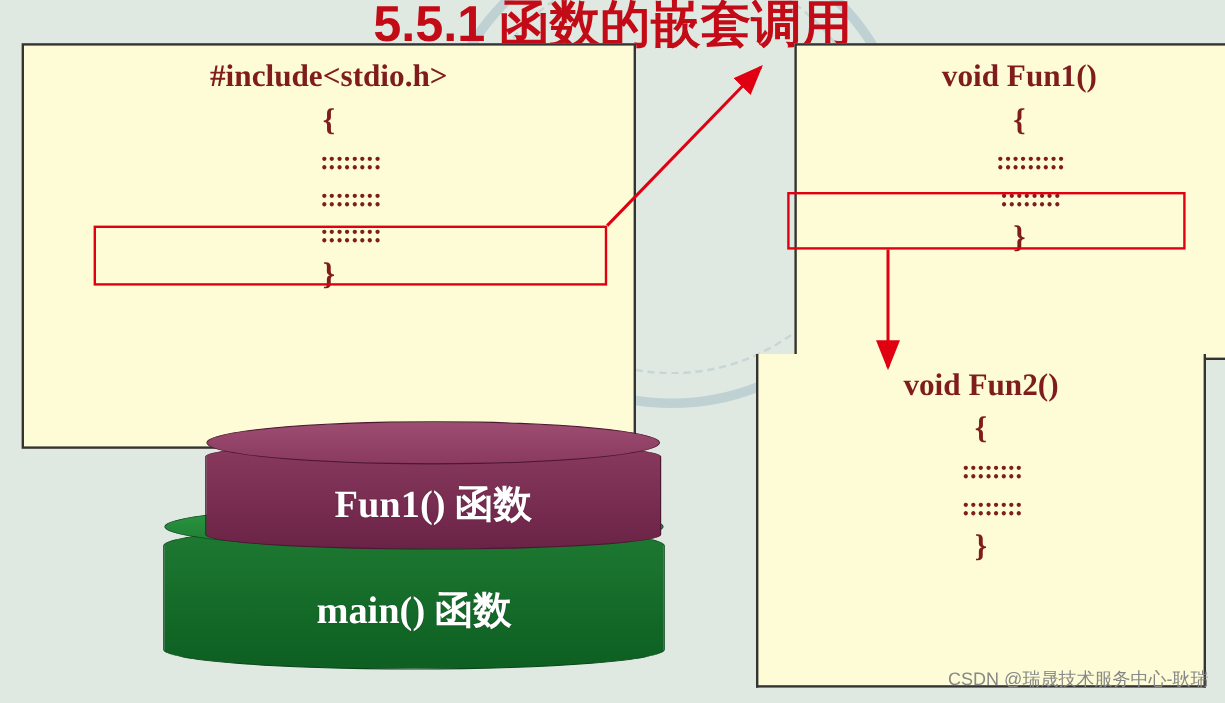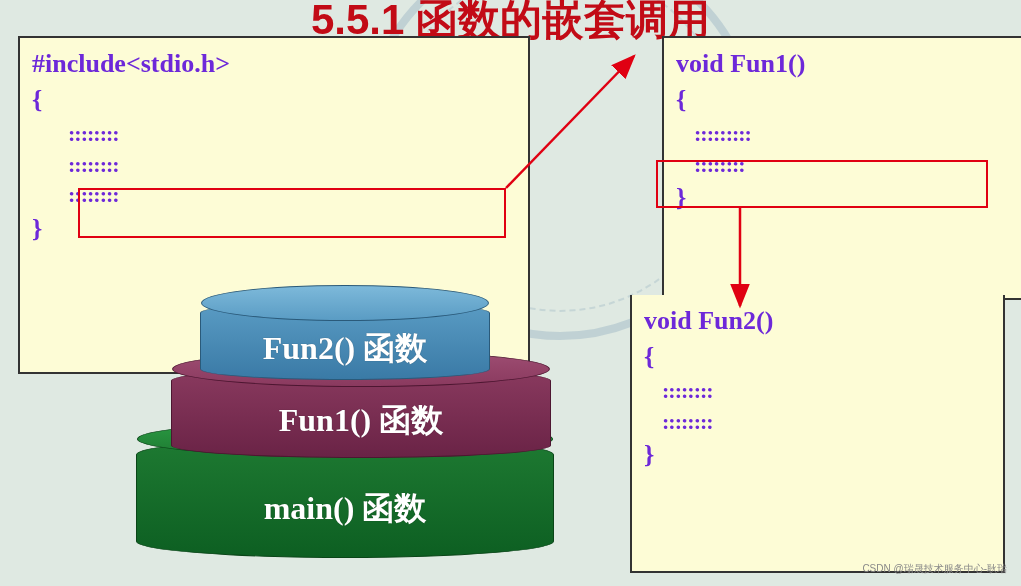--- a/index.html
+++ b/index.html
@@ -33,22 +33,23 @@
       font-weight: bold;
       font-family: "Microsoft YaHei","SimHei",sans-serif;
     }
     .code-box {
       position: absolute;
       background: #fdfcd6;
       border: 2px solid #333;
       padding: 8px 12px;
       font-size: 26px;
       font-weight: bold;
-      color: #6d28d9;
+      color: #7f1d1d;
       line-height: 1.4;
+      text-align: center;
     }
     .code-box .line { white-space: pre; }
     .dots { font-size: 22px; letter-spacing: -1px; font-weight: bold;}
     .box-main { left: 18px; top: 36px; width: 512px; height: 338px; }
     .box-fun1 { left: 662px; top: 36px; width: 375px; height: 264px; }
     .box-fun2 { left: 630px; top: 295px; width: 375px; height: 278px; border-top:none;}
     .highlight-box {
       position: absolute;
       border: 2.5px solid #e00012;
       background: transparent;
@@ -82,21 +83,21 @@
 
     .c-fun2 .body{ width:290px; height:78px; background:linear-gradient(#5a9cc4,#3a7aa6);}
     .c-fun2 .top{ background:linear-gradient(#7db9da,#5a9cc4); border:1px solid #2a5a7a;}
     .c-fun2 .body{ border:1px solid #2a5a7a;}
     .c-fun2{ top:22px;}
     .c-fun2 .label{ top:24px;}
 
     .svg-arrows{ position:absolute; left:0; top:0; width:1021px; height:586px; pointer-events:none;}
     .watermark {
       position:absolute; right:14px; bottom:10px;
-      color:#888; font-size:10px; font-family:"Microsoft YaHei",sans-serif;
+      color:#888; font-size:15px; font-family:"Microsoft YaHei",sans-serif;
     }
   </style>
 </head>
 <body>
 
 <div class="bg-logo"></div>
 
 <div class="title">5.5.1 函数的嵌套调用</div>
 
 <div class="code-box box-main">
@@ -145,21 +146,15 @@
         <div class="top"></div>
       <div class="label">main() 函数</div>
     </div>
   </div>
   <div class="cyl c-fun1">
     <div class="body">
         <div class="top"></div>
       <div class="label">Fun1() 函数</div>
     </div>
   </div>
-  <div class="cyl c-fun2">
-    <div class="body">
-        <div class="top"></div>
-      <div class="label">Fun2() 函数</div>
-    </div>
-  </div>
 </div>
 
 <div class="watermark">CSDN @瑞晟技术服务中心-耿瑞</div>
 
 </body></html>

